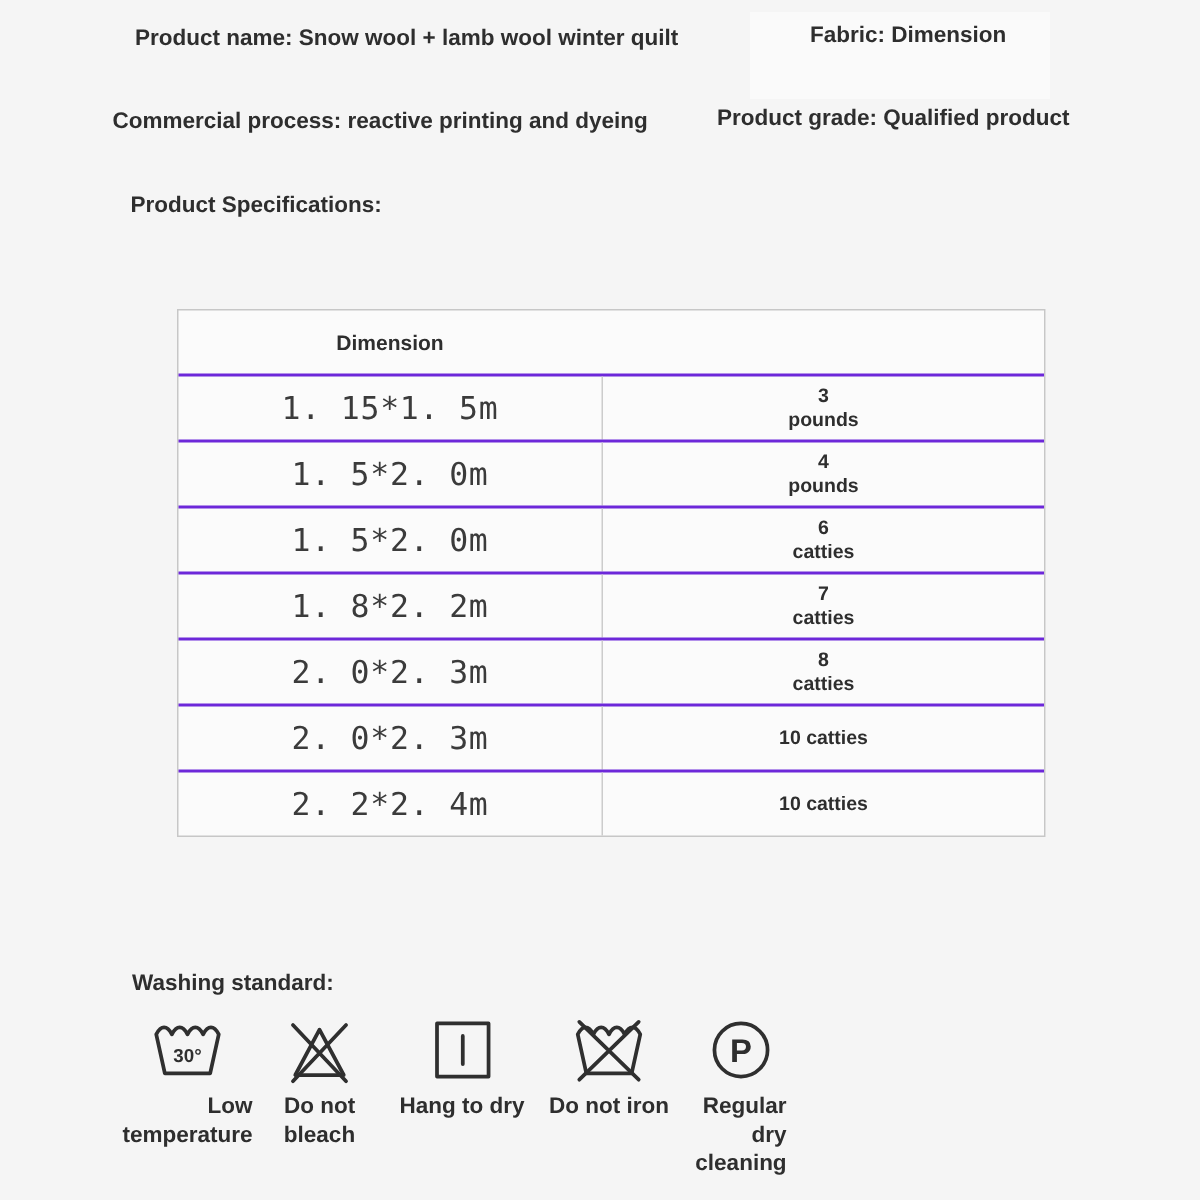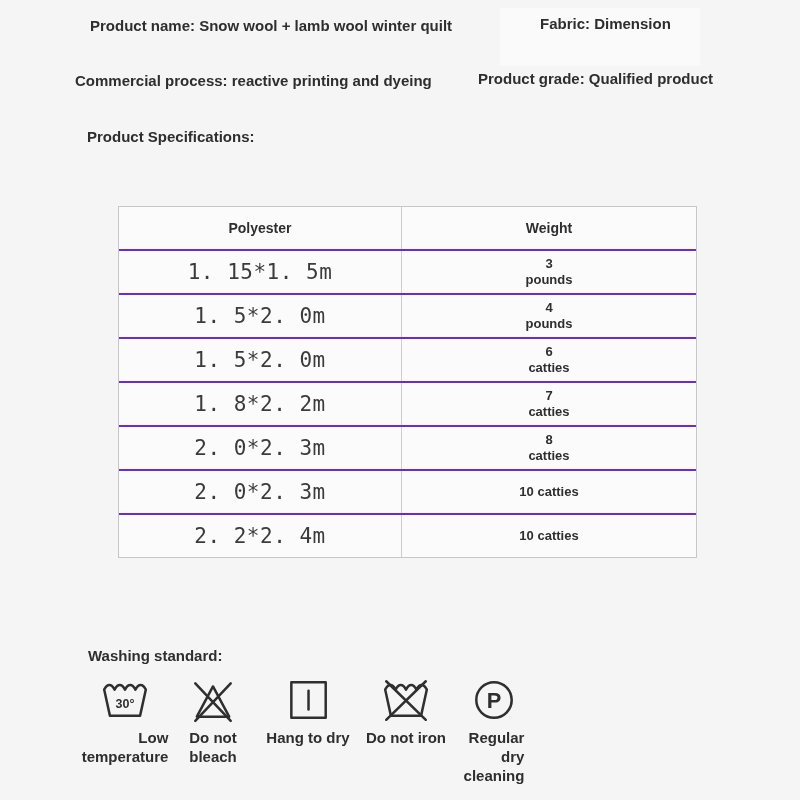--- a/index.html
+++ b/index.html
@@ -65,22 +65,21 @@
   <div class="abs fabric-patch"></div>
 
   <div class="abs lbl" style="left:90px;top:17px;">Product name: Snow wool + lamb wool winter quilt</div>
   <div class="abs lbl" style="left:540px;top:15px;">Fabric: Dimension</div>
   <div class="abs lbl" style="left:75px;top:72px;">Commercial process: reactive printing and dyeing</div>
   <div class="abs lbl" style="left:87px;top:128px;">Product Specifications:</div>
   <div class="abs lbl" style="left:478px;top:70px;">Product grade: Qualified product</div>
 
   <div class="abs spec-table">
     <div class="tr">
-      <div class="td c1 th">Polyester</div>
-      <div class="td c2 th">Weight</div>
+      <div class="td c1 th">Dimension</div>
     </div>
 
     <div class="tr">
       <div class="td c1 dim">1. 15*1. 5m</div>
       <div class="td c2 wt">
         <span>3</span>
         <span>pounds</span>
       </div>
     </div>
 

